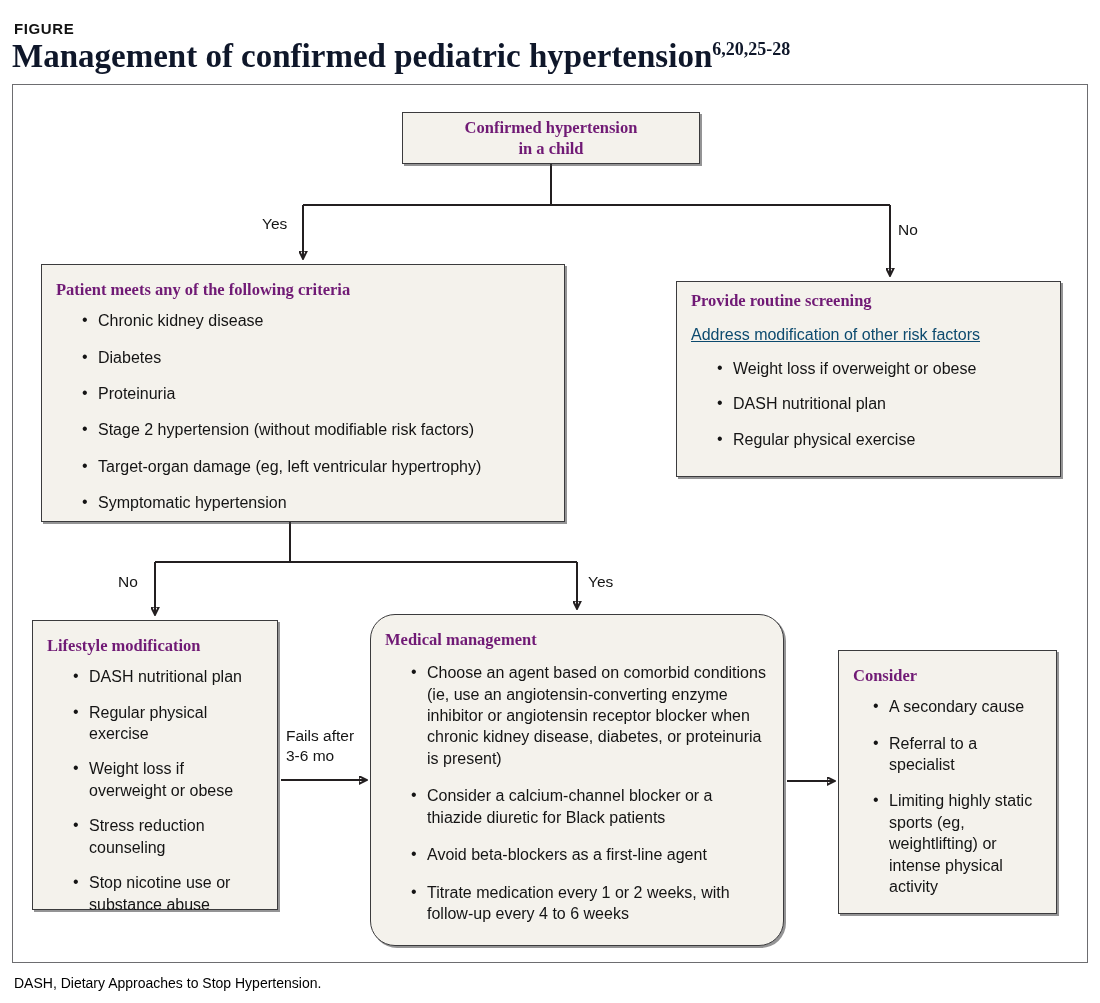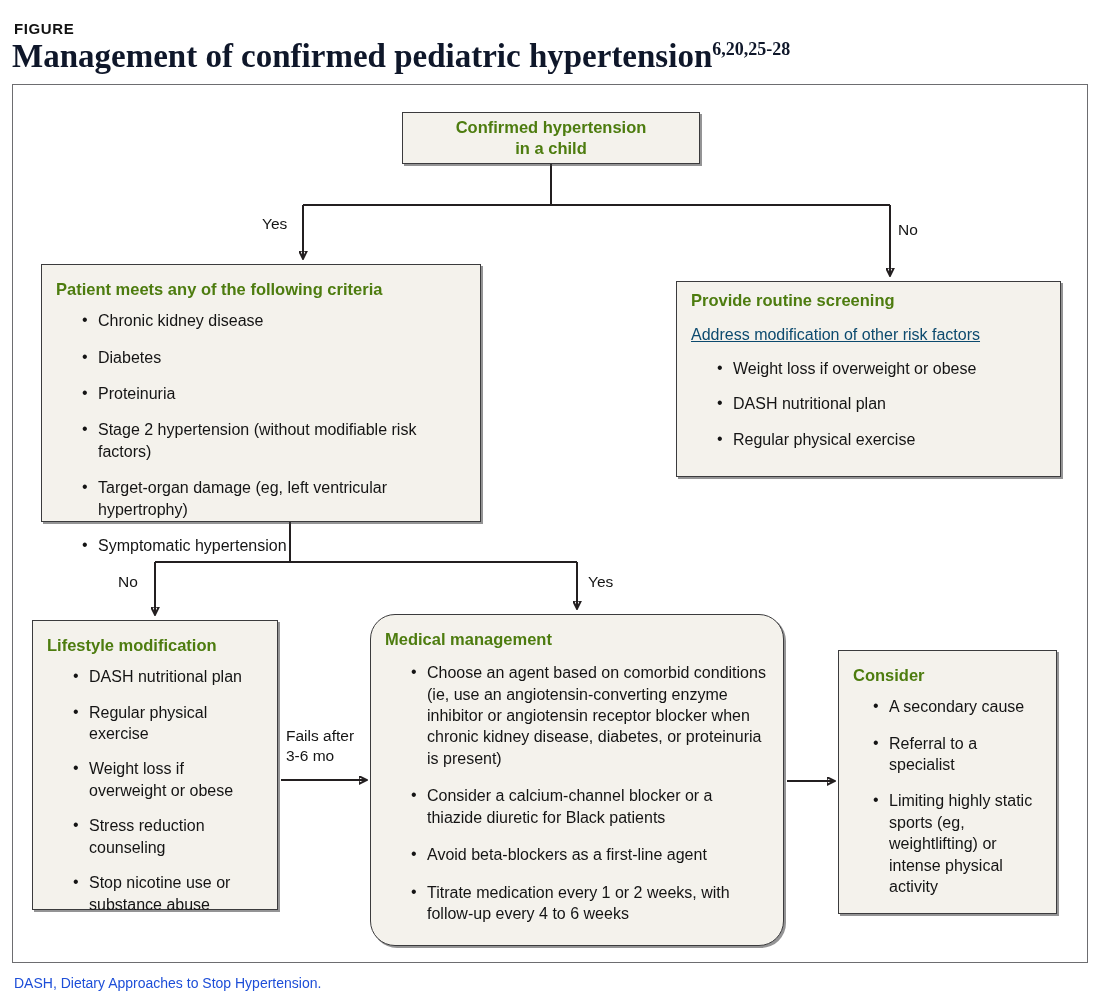--- a/index.html
+++ b/index.html
@@ -53,21 +53,21 @@
     box-sizing: border-box;
     background: #ffffff;
   }
 
   
   #figure-footnote {
     position: absolute;
     left: 14px;
     top: 975px;
     font-size: 14px;
-    color: #1d4ed8;
+    color: #000000;
   }
 
   
   #connectors {
     position: absolute;
     left: 0;
     top: 0;
     width: 1100px;
     height: 1003px;
     pointer-events: none;
@@ -83,22 +83,23 @@
     position: absolute;
     background: #f4f2ec;
     border: 1px solid #3b3b3d;
     box-sizing: border-box;
     box-shadow: 2px 2px 0 0 rgba(60,60,62,0.55);
     padding: 14px 16px 14px 14px;
   }
   .node .heading {
     font-size: 16.5px;
     font-weight: bold;
-    color: #4d7c0f;
+    color: #701a75;
     line-height: 1.28;
+    font-family: Liberation Serif, serif;
   }
   .node .subline {
     font-size: 16px;
     color: #0c4a6e;
     line-height: 1.3;
     margin-top: 14px;
     text-decoration: underline;
   }
   .node ul {
     list-style: none;
@@ -135,21 +136,21 @@
     justify-content: center;
   }
   #node-confirmed .heading {
     text-align: center;
     font-size: 16.5px;
   }
 
   #node-criteria {
     left: 41px;
     top: 264px;
-    width: 440px;
+    width: 524px;
     height: 258px;
   }
   #node-criteria ul li { margin-bottom: 15px; }
 
   #node-screening {
     left: 676px;
     top: 281px;
     width: 385px;
     height: 196px;
     padding-top: 8px;

